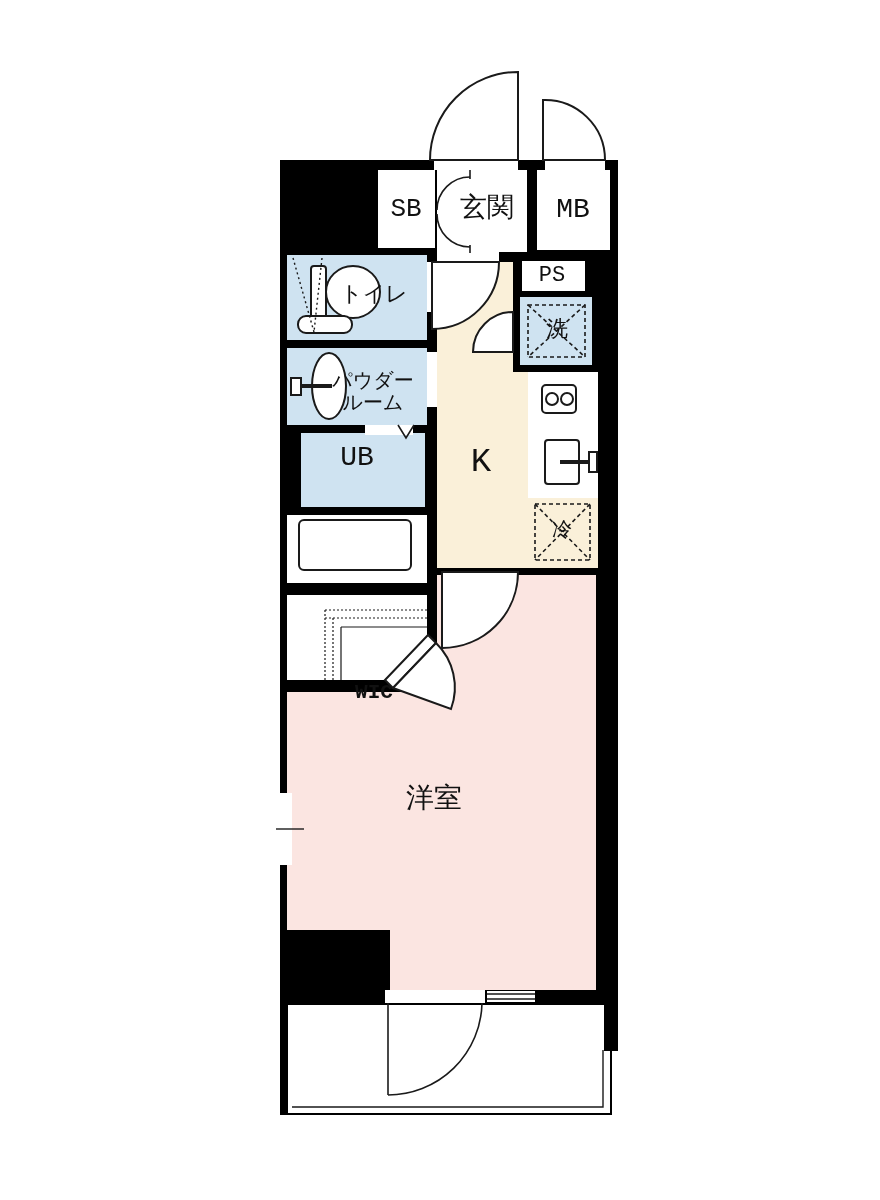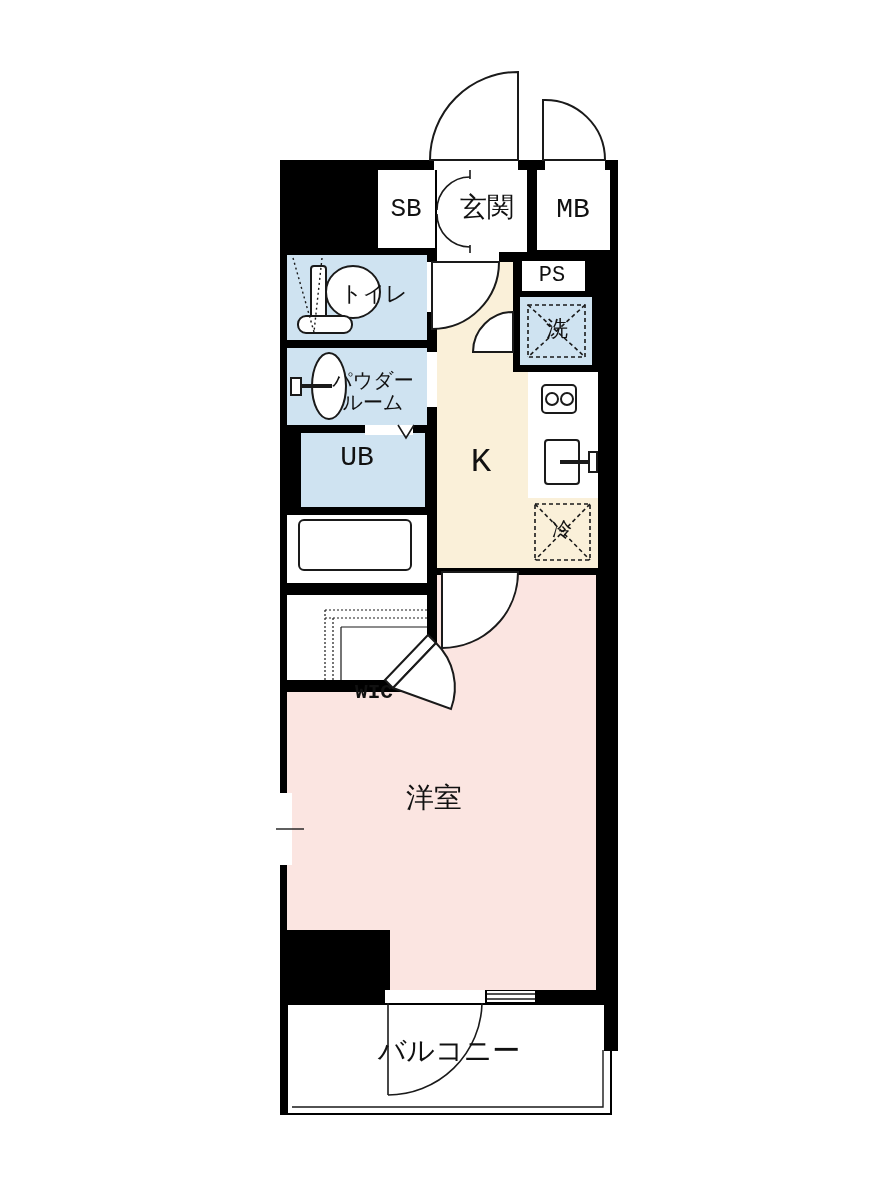--- a/index.html
+++ b/index.html
@@ -146,15 +146,14 @@
   <div class="lbl" style="left:374px;top:296px;font-size:22px;">トイレ</div>
   <div class="lbl" style="left:373px;top:393px;font-size:20px;">
     <div>パウダー</div>
     <div>ルーム</div>
   </div>
   <div class="lbl" style="left:357px;top:458px;font-size:28px;">UB</div>
   <div class="lbl" style="left:481px;top:462px;font-size:34px;">K</div>
   <div class="lbl" style="left:562px;top:531px;font-size:20px;">冷</div>
   <div class="lbl" style="left:374px;top:652px;font-size:21px;font-weight:bold;margin-top:41px;">WIC</div>
   <div class="lbl" style="left:434px;top:800px;font-size:28px;">洋室</div>
-  <div class="lbl" style="left:449px;top:1053px;font-size:28px;">バルコニー</div>
 
 </div>
 
 </body></html>

